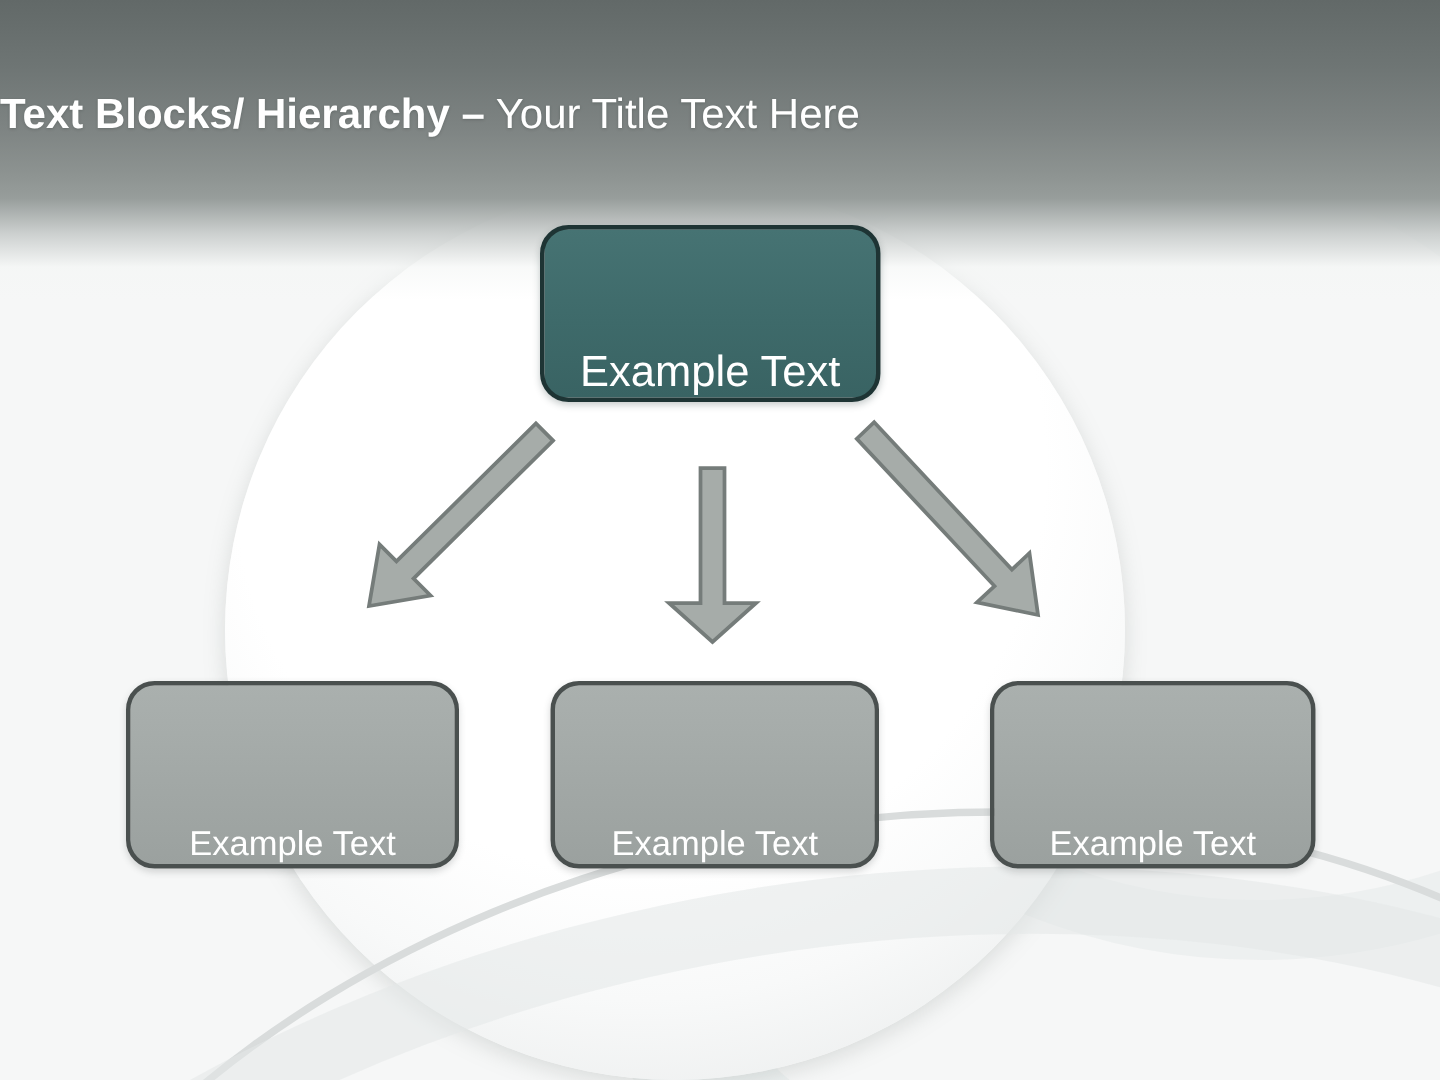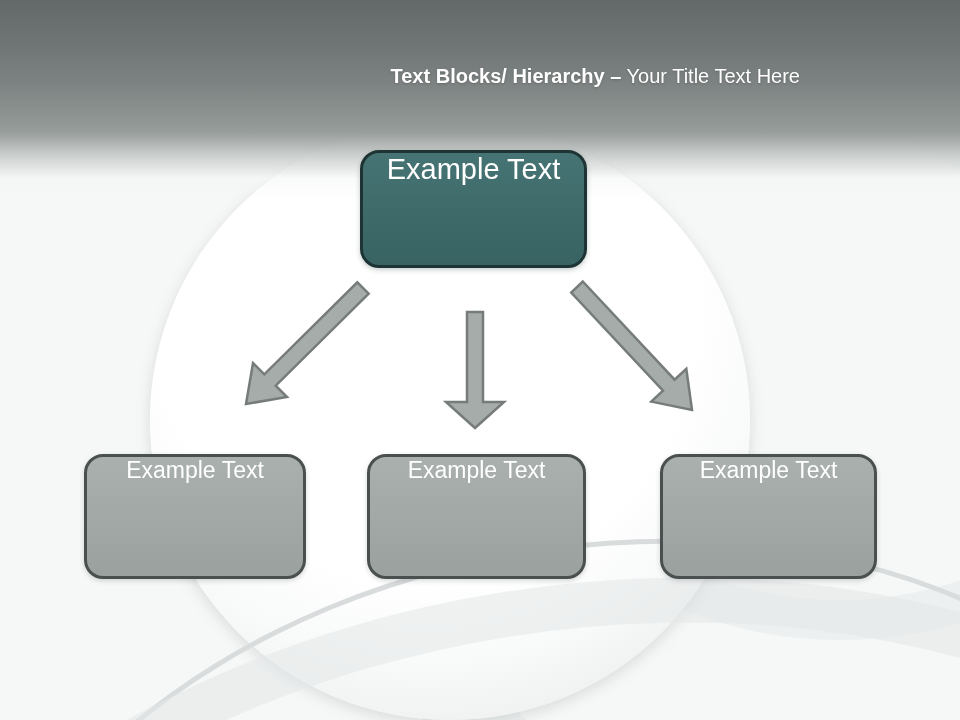--- a/index.html
+++ b/index.html
@@ -22,31 +22,31 @@
   }
   .header-gradient {
     position:absolute; top:0; left:0; width:960px; height:200px; z-index:2; pointer-events:none;
     background:linear-gradient(180deg,
       #626968 0%, #6e7574 22%, #7d8382 42%, #8d9391 58%, #979d9b 66%,
       rgba(199,203,202,0.88) 78%, rgba(244,246,245,0.62) 89%, rgba(247,248,248,0) 100%);
   }
   
   .title {
     position:absolute; top:57px; left:0; width:800px; z-index:3;
-    text-align:right; color:#ffffff; font-size:20px; line-height:38px;
+    text-align:left; color:#ffffff; font-size:28px; line-height:38px;
     text-shadow:0 1px 2px rgba(40,46,45,0.25);
     white-space:nowrap;
   }
   .title .bold { font-weight:700; }
   .title .regular { font-weight:400; margin-left:0.26em; }
   
   .arrows { position:absolute; left:0; top:0; z-index:3; }
   .box {
     position:absolute; z-index:4; box-sizing:border-box;
-    display:flex; align-items:flex-start; justify-content:center;
+    display:flex; align-items:flex-end; justify-content:center;
     color:#ffffff; text-align:center;
   }
   .root-box {
     left:360px; top:150px; width:227px; height:118px;
     border:3px solid #1e3434; border-radius:19px;
     background:linear-gradient(180deg, #467373 0%, #3e6a6a 55%, #396363 100%);
     font-size:29px;
     box-shadow:0 2px 5px rgba(30,50,50,0.25);
   }
   .child-box {

